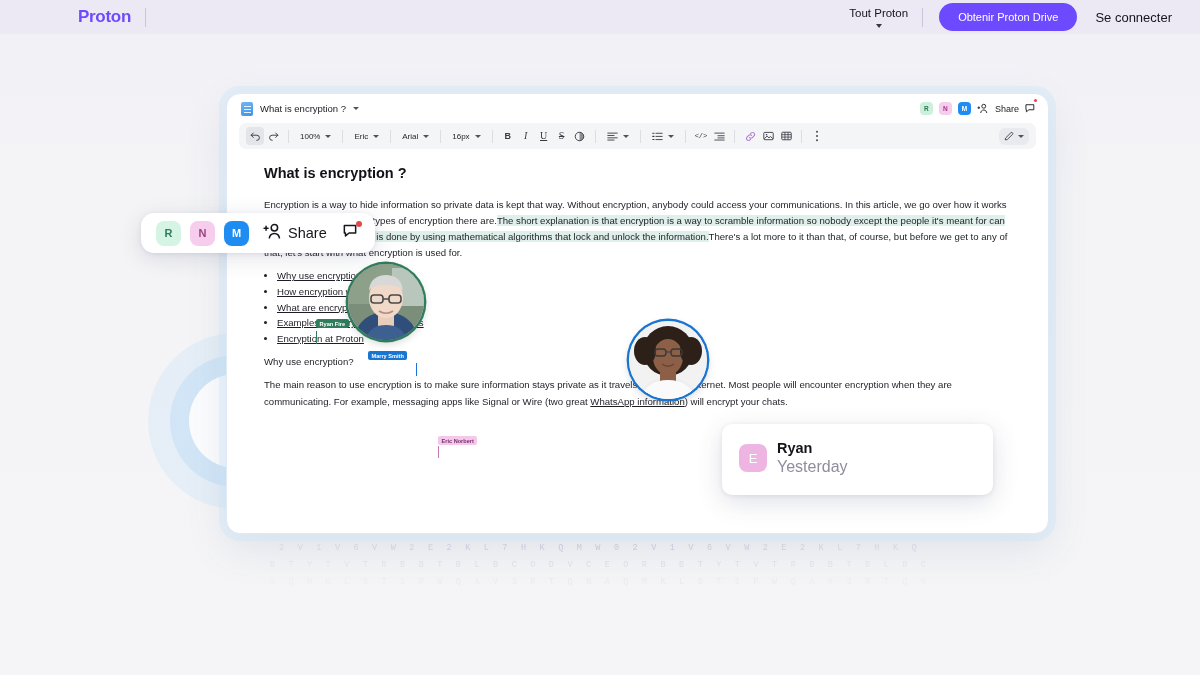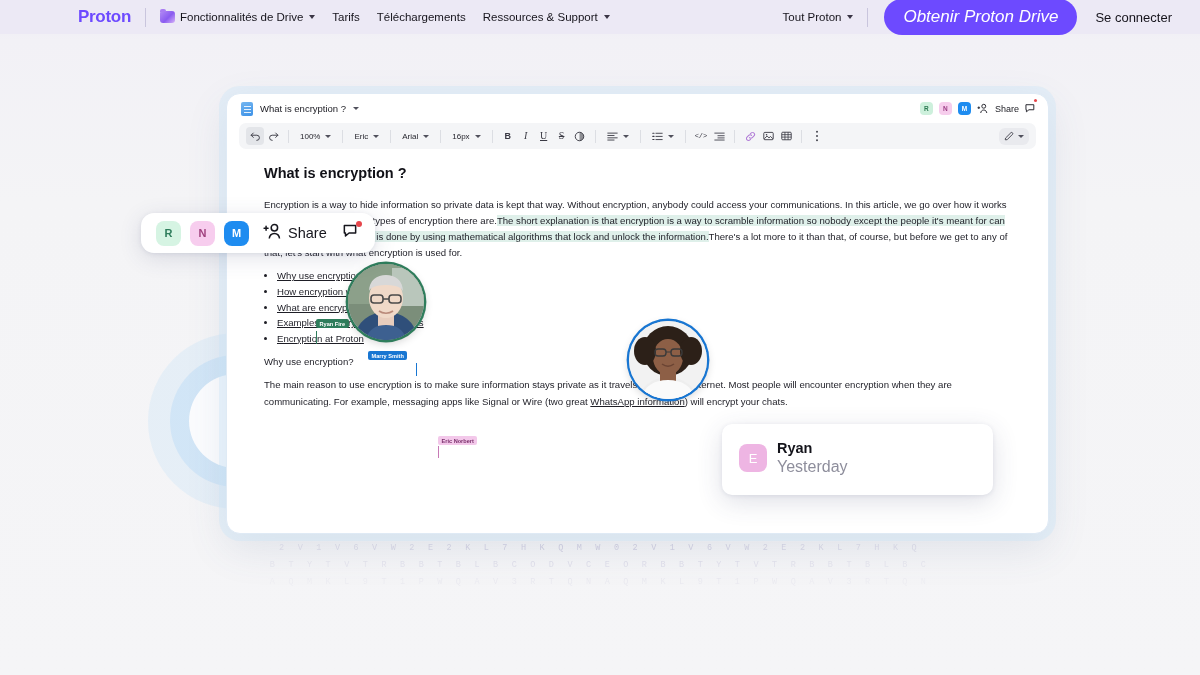--- a/index.html
+++ b/index.html
@@ -41,26 +41,26 @@
   }
   .folder-ic:before {
     content: ""; position: absolute; left: 0; top: -2.5px;
     width: 6.5px; height: 3px; border-radius: 2px 2px 0 0;
     background: #a97df2;
   }
   .caret { width: 0; height: 0; border-left: 3.6px solid transparent;
            border-right: 3.6px solid transparent; border-top: 4.2px solid #3a3545;
            margin-left: 1px; }
   .nav-right { margin-left: auto; display: flex; align-items: center; gap: 0; }
-  .nav-right .nav-item { margin-right: 14px; }
+  .nav-right .nav-item { margin-right: 14px; flex-direction: column; }
   .vdiv { width: 1px; height: 19px; background: #c9c5dd; margin-right: 16px; }
   .cta {
-    background: #6d4aff; color: #fff; font-size: 17px;
+    background: #6d4aff; color: #fff; font-size: 11px;
     padding: 8px 19px; border-radius: 18px; border: none;
-    cursor: pointer; white-space: nowrap; font-family: inherit; font-style: italic;
+    cursor: pointer; white-space: nowrap; font-family: inherit;
   }
   .signin { font-size: 13px; color: #16141c; margin-left: 18px; cursor: pointer; }
 
   
   .scramble {
     position: absolute; left: 0; right: 0; top: 455px; height: 200px;
     font-family: "Liberation Mono", monospace;
     font-size: 8.5px; letter-spacing: 4.2px;
     color: #8b86b8; user-select: none; z-index: 1;
     text-align: center; white-space: nowrap; overflow: hidden;
@@ -212,37 +212,20 @@
     <div class="row">M H R H D M V M F M + 0 4 1 + M Q V R M H R H D M V M F M + 0 4 1 + M Q</div>
     <div class="row">Z 6 J 6 W Z K Z 9 Z V G X J V A P K 6 Z 6 J 6 W + K Z 9 Z V G X J V A P</div>
     <div class="row">2 V 1 V 6 V W 2 E 2 K L 7 H K Q M W 0 2 V 1 V 6 V W 2 E 2 K L 7 H K Q</div>
     <div class="row">B T Y T V T R B B T B L B C O D V C E O R B B T Y T V T R B B T B L B C</div>
     <div class="row">A Q M K L 9 T 1 P W Q A V 3 R T Q N A Q M K L 9 T 1 P W Q A V 3 R T Q N</div>
   </div>
 
 <div class="nav">
   <div class="logo">Proton</div>
   <div class="nav-div"></div>
-  <div class="nav-items">
-    <div class="nav-item">
-      <span class="folder-ic"></span>
-      <span>Fonctionnalités de Drive</span>
-      <span class="caret"></span>
-    </div>
-    <div class="nav-item">
-      <span>Tarifs</span>
-    </div>
-    <div class="nav-item">
-      <span>Téléchargements</span>
-    </div>
-    <div class="nav-item">
-      <span>Ressources &amp; Support</span>
-      <span class="caret"></span>
-    </div>
-  </div>
   <div class="nav-right">
     <div class="nav-item">
       <span>Tout Proton</span>
       <span class="caret"></span>
     </div>
     <div class="vdiv"></div>
     <button class="cta">Obtenir Proton Drive</button>
     <div class="signin">Se connecter</div>
   </div>
 </div>

